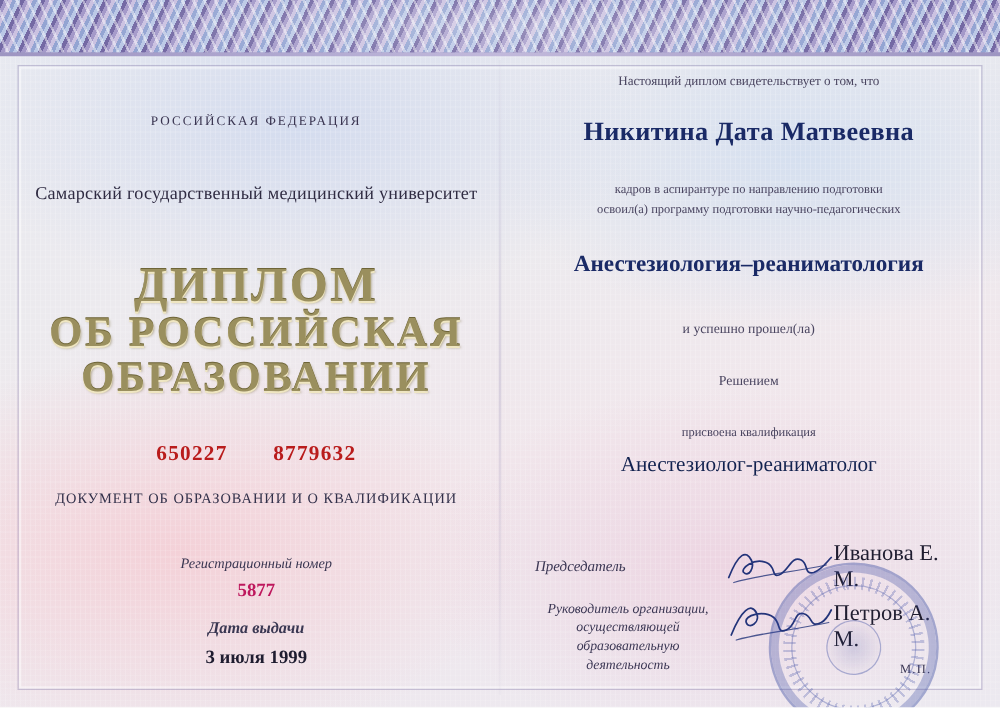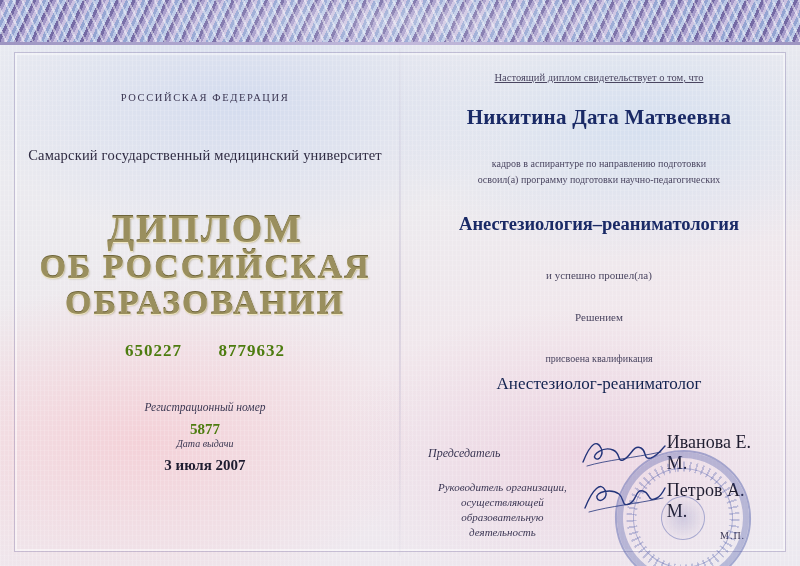--- a/index.html
+++ b/index.html
@@ -122,24 +122,24 @@
     letter-spacing: 2px;
     text-shadow:
       0 1px 0 #efe6c2,
       0 -1px 0 #6e6538,
       1px 1px 2px rgba(120,105,55,0.45);
   }
   .title-1 { font-size: 39px; }
   .title-2 { font-size: 34px; }
   .title-3 { font-size: 34px; }
   .serial {
-    margin-top: 20px;
+    margin-top: 32px;
     font-size: 17px;
     font-weight: bold;
-    color: #4d7c0f;
+    color: #b91c1c;
     letter-spacing: 1px;
   }
   .serial span { display: inline-block; }
   .serial .gap { width: 26px; }
   .subdoc {
     margin-top: 20px;
     font-size: 11.5px;
     letter-spacing: 0.8px;
     color: #32304a;
     text-transform: uppercase;
@@ -147,39 +147,40 @@
   .reg-label {
     margin-top: 40px;
     font-size: 11.5px;
     font-style: italic;
     color: #3a3752;
   }
   .reg-number {
     margin-top: 8px;
     font-size: 15px;
     font-weight: bold;
-    color: #4d7c0f;
+    color: #be185d;
   }
   .date-label {
-    font-size: 10px;
+    margin-top: 12px;
+    font-size: 13px;
     font-style: italic;
     color: #3a3752;
+    font-weight: bold;
   }
   .date-value {
     margin-top: 8px;
     font-size: 15px;
     font-weight: bold;
     color: #1f1d30;
   }
   
   .r-lead {
-    margin-top: 12px;
+    margin-top: 0;
     font-size: 10.5px;
     color: #4a4560;
-    text-decoration: underline;
   }
   .r-name {
     margin-top: 22px;
     font-size: 21px;
     font-weight: bold;
     color: #1a2a66;
     letter-spacing: 0.3px;
   }
   .r-prog {
     margin-top: 26px;
@@ -317,26 +318,27 @@
       <div class="title-line title-2">ОБ РОССИЙСКАЯ</div>
       <div class="title-line title-3">ОБРАЗОВАНИИ</div>
     </div>
 
     <div class="serial">
       <span>650227</span>
       <span class="gap"></span>
       <span>8779632</span>
     </div>
 
+    <div class="subdoc">ДОКУМЕНТ ОБ ОБРАЗОВАНИИ И О КВАЛИФИКАЦИИ</div>
 
     <div class="reg-label">Регистрационный номер</div>
     <div class="reg-number">5877</div>
 
     <div class="date-label">Дата выдачи</div>
-    <div class="date-value">3 июля 2007</div>
+    <div class="date-value">3 июля 1999</div>
   </div>
 
   <div class="col-right">
 
     <div class="r-lead">Настоящий диплом свидетельствует о том, что</div>
 
     <div class="r-name">Никитина Дата Матвеевна</div>
 
     <div class="r-prog">
       <div>кадров в аспирантуре по направлению подготовки</div>

